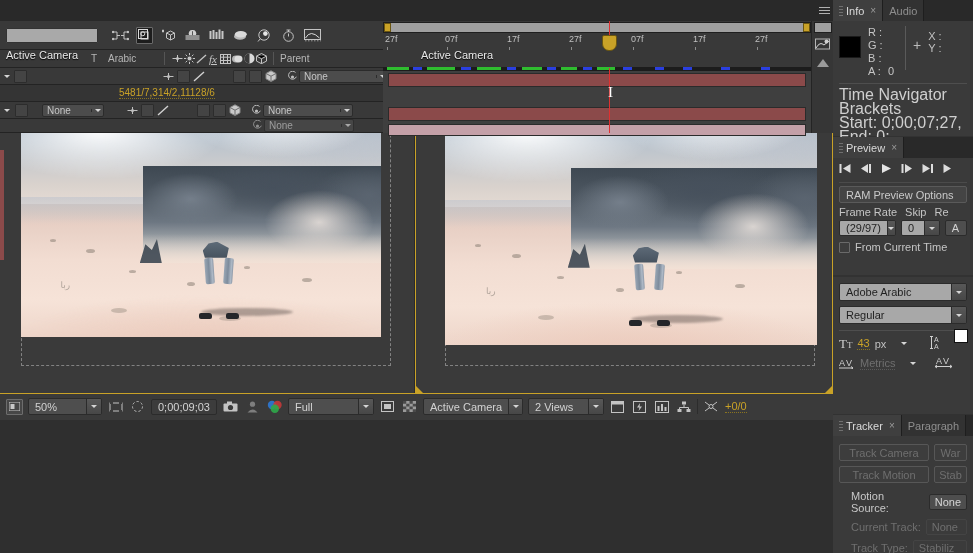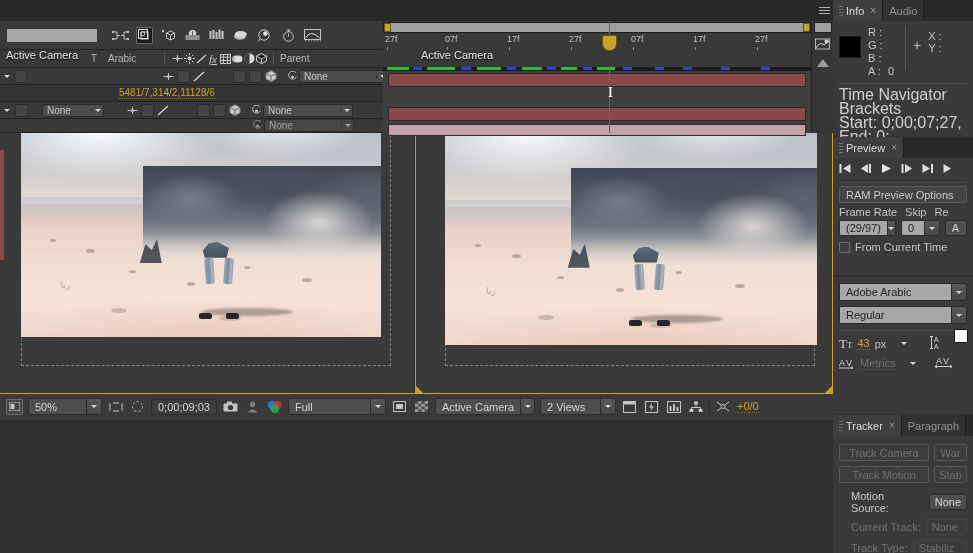--- a/index.html
+++ b/index.html
@@ -436,21 +436,21 @@
             <path d="M0.5 11.5 q5-6 10 0" fill="#7e7e7e"></path>
           </svg>
       </span>
       <span class="ticon">
         <svg width="16" height="13">
             <circle cx="5" cy="5" r="4.2" fill="#2e72c4"></circle>
             <circle cx="10.5" cy="5" r="4.2" fill="#c43a3a" opacity=".9"></circle>
             <circle cx="7.8" cy="8.8" r="4.2" fill="#2fa84a" opacity=".9"></circle>
           </svg>
       </span>
-      <span class="dropdown" style="width:98px">
+      <span class="dropdown" style="width:86px">
         <span class="dlabel">Full</span>
         <span class="darrow">
             <span class="caret sm"></span>
           </span>
       </span>
       <span class="ticon">
         <svg width="13" height="11">
             <rect x="0.5" y="0.5" width="12" height="10" fill="none" stroke="#c3c3c3"></rect>
             <rect x="3" y="3" width="7" height="5" fill="#c3c3c3"></rect>
           </svg>

